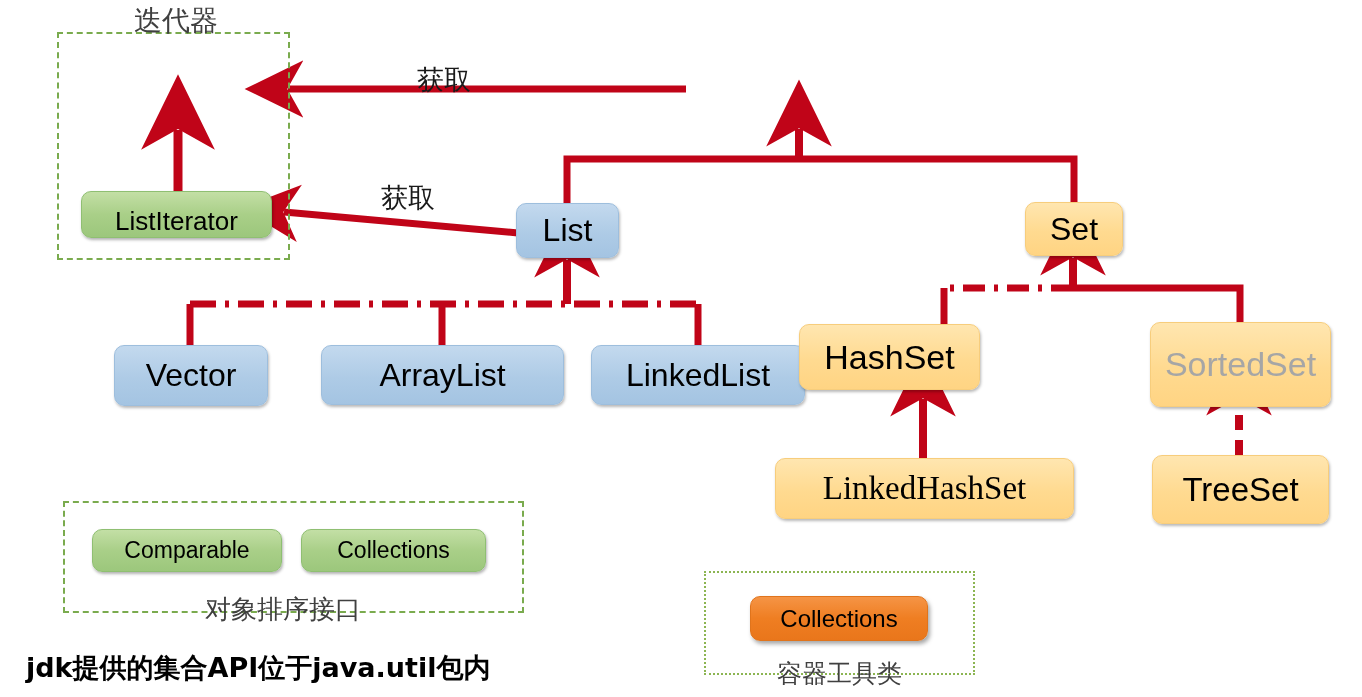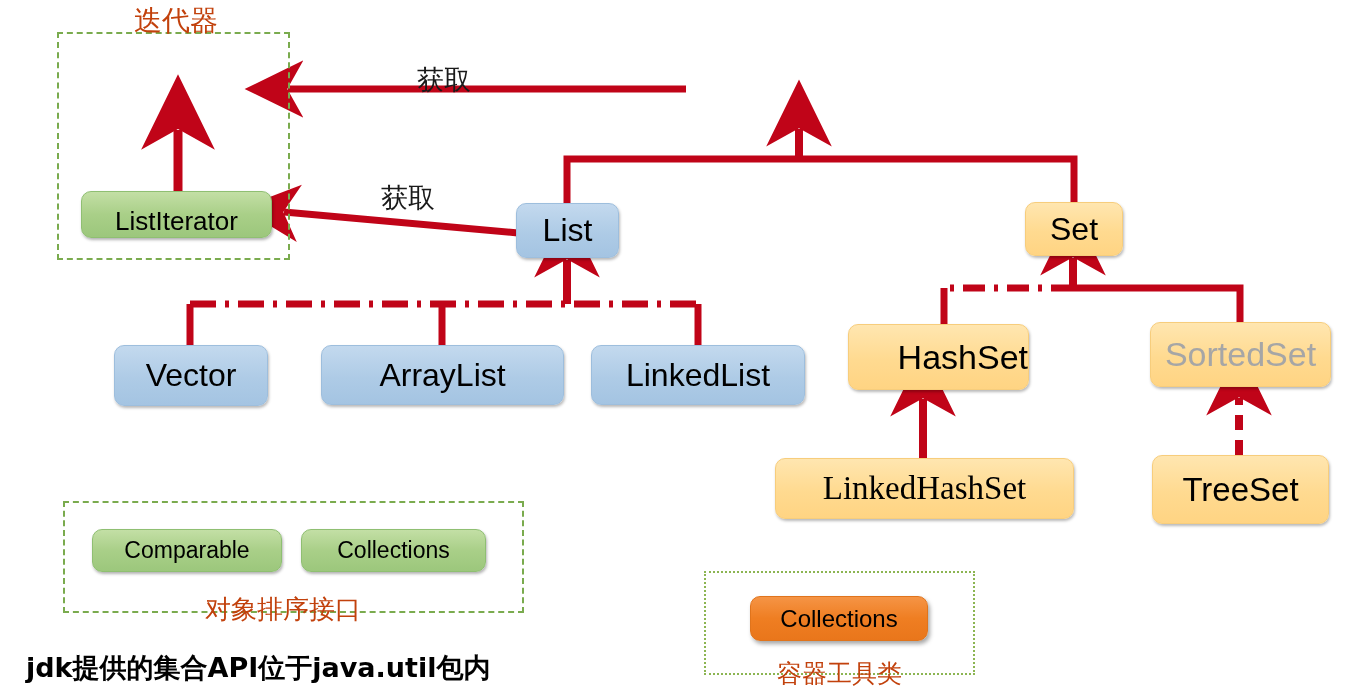--- a/index.html
+++ b/index.html
@@ -60,21 +60,21 @@
   .group-box{
     position:absolute;
     box-sizing:border-box;
     z-index:1;
   }
   .grp-dashed{border:2px dashed #7aab4e;}
   .grp-dotted{border:2px dotted #8cb552;}
 
   .grp-label{
     position:absolute;
-    color:#c2410c;
+    color:#404040;
     white-space:nowrap;
     z-index:6;
     font-family:Liberation Mono, monospace;
   }
 
   .footnote{
     position:absolute;
     font-weight:bold;
     color:#000;
     white-space:nowrap;
@@ -180,25 +180,25 @@
   </div>
 
   <div class="node n-blue" style="left:321px;top:345px;width:243px;height:60px;font-size:32px;">
     <span>ArrayList</span>
   </div>
 
   <div class="node n-blue" style="left:591px;top:345px;width:214px;height:60px;font-size:32px;">
     <span>LinkedList</span>
   </div>
 
-  <div class="node n-yellow" style="left:848px;top:324px;width:181px;height:66px;font-size:34px;justify-content:flex-end;">
+  <div class="node n-yellow" style="left:799px;top:324px;width:181px;height:66px;font-size:34px;">
     <span>HashSet</span>
   </div>
 
-  <div class="node n-yellow" style="left:1150px;top:322px;width:181px;height:65px;font-size:34px;">
+  <div class="node n-yellow" style="left:1150px;top:322px;width:181px;height:85px;font-size:34px;">
     <span class="muted">SortedSet</span>
   </div>
 
   <div class="node n-yellow" style="left:775px;top:458px;width:299px;height:61px;font-size:33px;font-family:Liberation Serif, serif;">
     <span>LinkedHashSet</span>
   </div>
 
   <div class="node n-yellow" style="left:1152px;top:455px;width:177px;height:69px;font-size:33px;">
     <span>TreeSet</span>
   </div>

